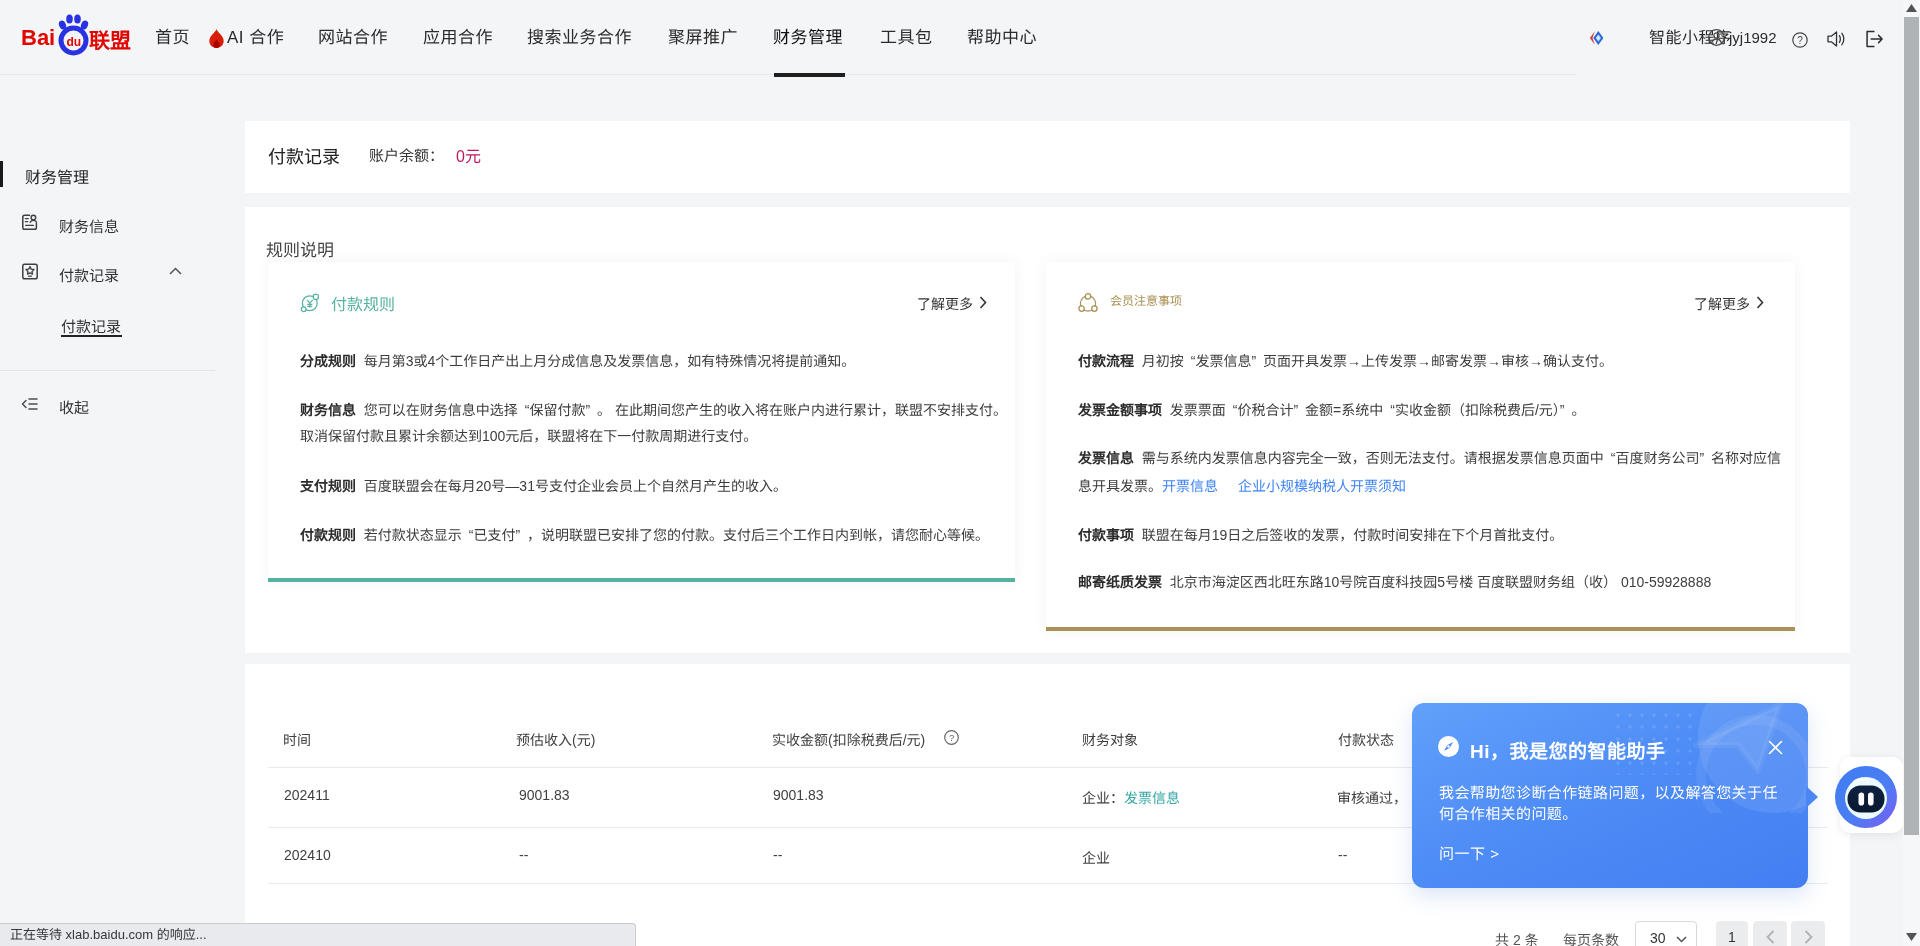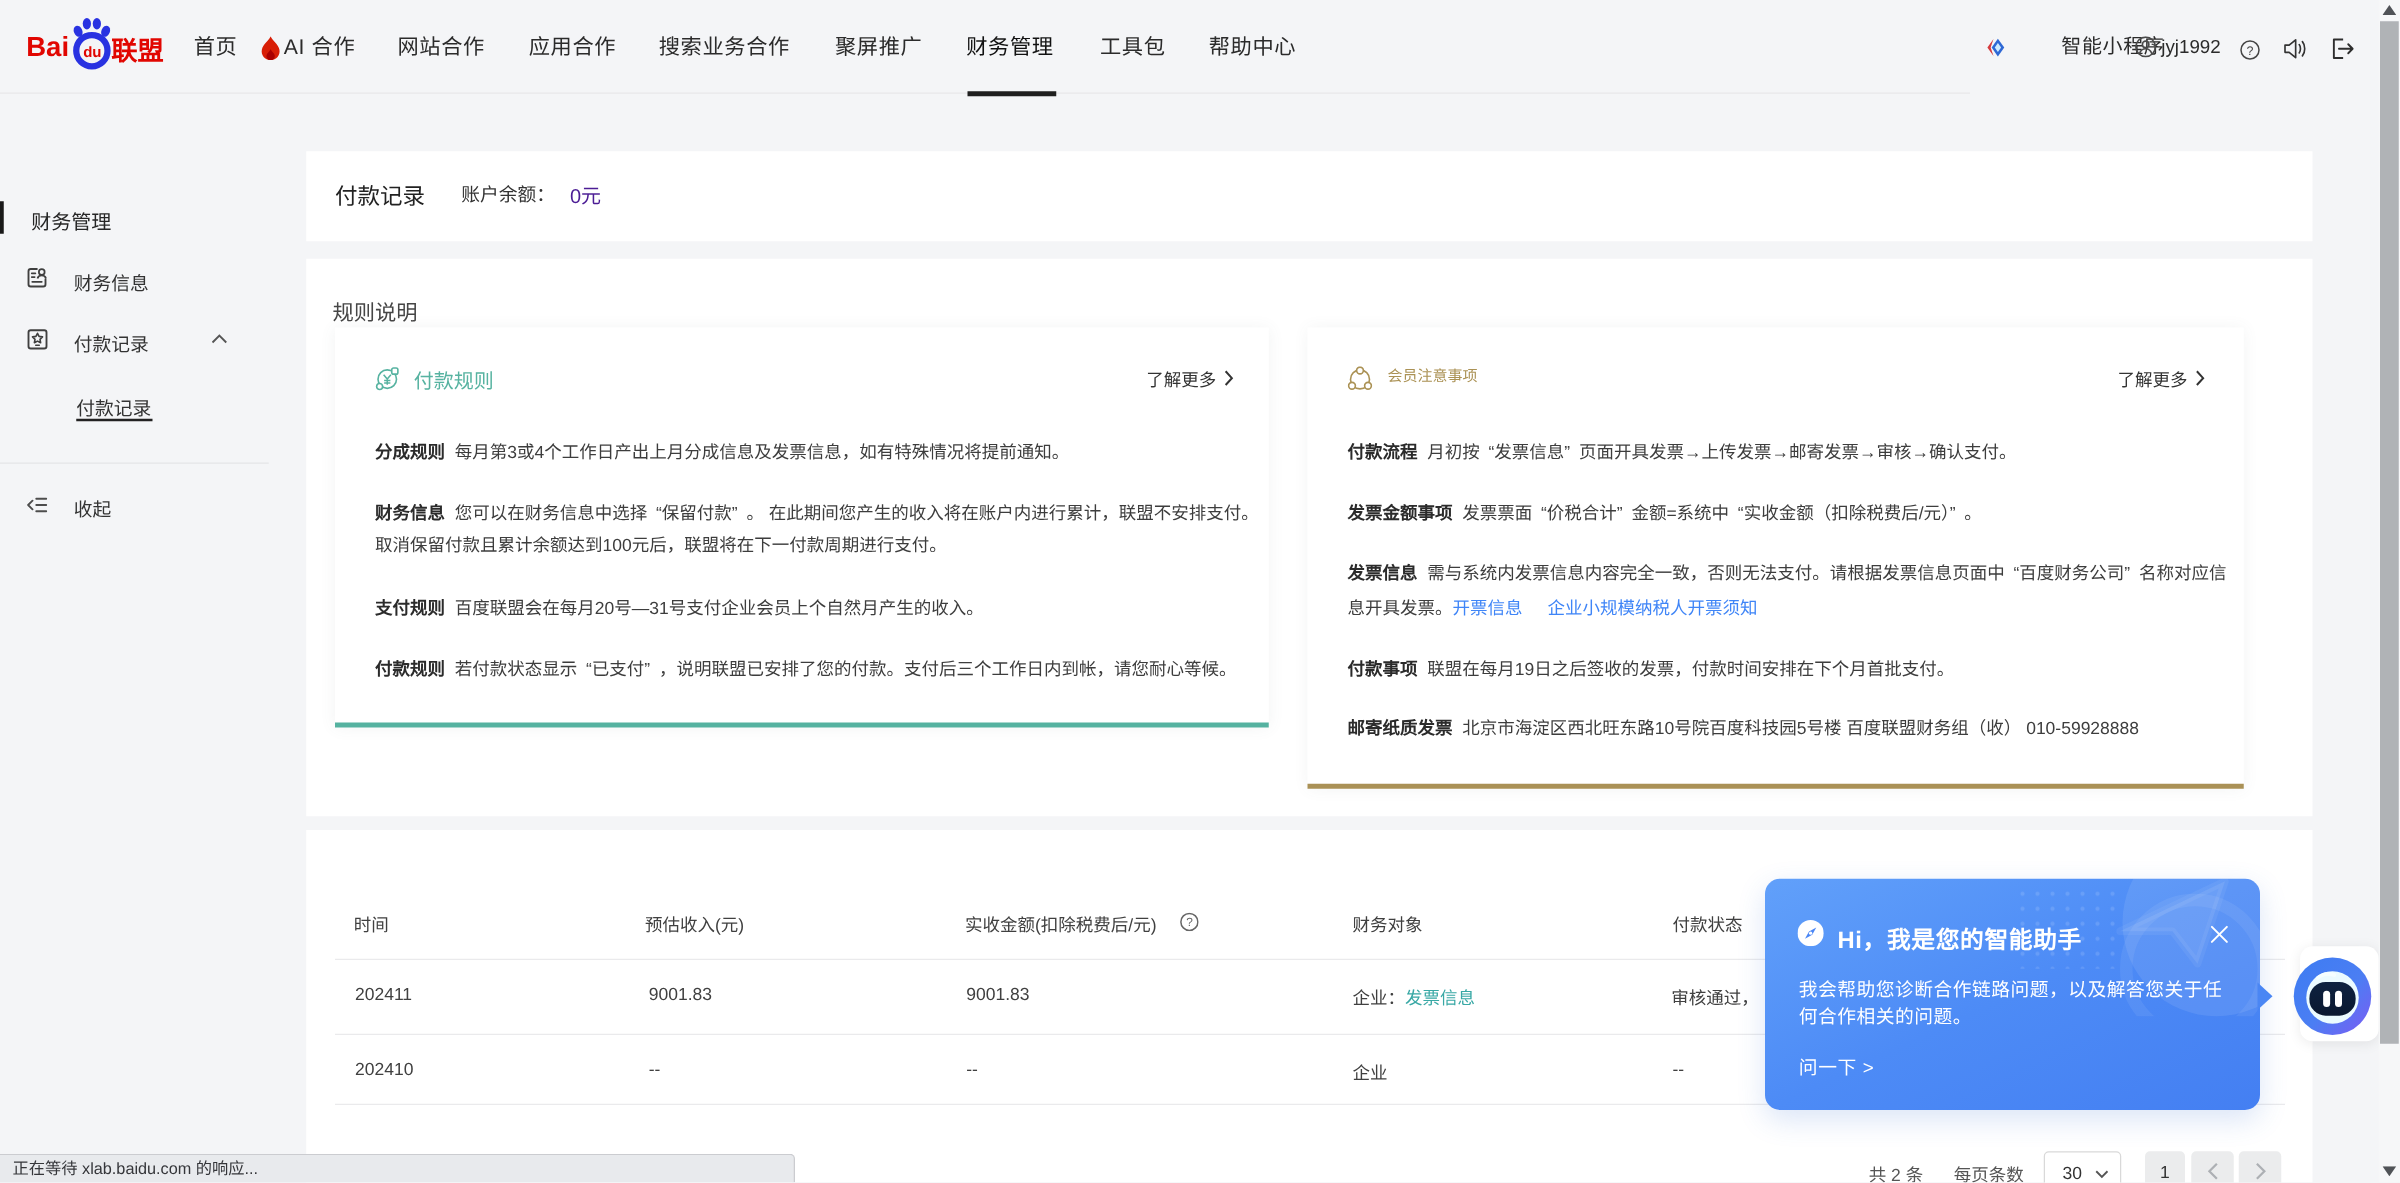--- a/index.html
+++ b/index.html
@@ -122,21 +122,21 @@
   <svg class="abs" style="left:21px;top:322px" width="17" height="14" viewBox="0 0 17 14">
       <path d="M8 2H16M8 7h8M8 12h8" stroke="#4d4d4d" stroke-width="1.5" stroke-linecap="round"></path>
       <path d="M5 3.5 1.5 7 5 10.5" fill="none" stroke="#4d4d4d" stroke-width="1.5" stroke-linecap="round" stroke-linejoin="round"></path>
     </svg>
   <div class="sideitem" style="left:59px;top:321px;">收起</div>
 </div>
 
 <div class="panel" id="p1">
   <div class="abs" style="left:23px;top:21px;font-size:18px;color:#222;">付款记录</div>
   <div class="abs" style="left:124px;top:23px;font-size:15px;color:#333;">账户余额：</div>
-  <div class="abs" style="left:211px;top:22px;font-size:16px;color:#4c1d95;">0元</div>
+  <div class="abs" style="left:211px;top:22px;font-size:16px;color:#be185d;">0元</div>
 </div>
 
 <div class="panel" id="p2">
   <div class="abs" style="left:21px;top:29px;font-size:17px;color:#464646;">规则说明</div>
   <div class="card" id="card1">
     <svg class="abs" style="left:32px;top:31px" width="20" height="20" viewBox="0 0 20 20" fill="none" stroke="#57b3a1" stroke-width="1.3">
       <circle cx="9.8" cy="10.3" r="7.4"></circle>
       <rect x="13.4" y="1.4" width="4.9" height="4.9" rx="1.4" fill="#fff"></rect>
       <circle cx="3.7" cy="16.2" r="2.4" fill="#fff"></circle>
       <path d="M6.9 6.8l2.9 3.4 2.9-3.4M9.8 10.2v4.6M7.3 11.4h5M7.3 13.4h5" stroke-width="1.2"></path>

